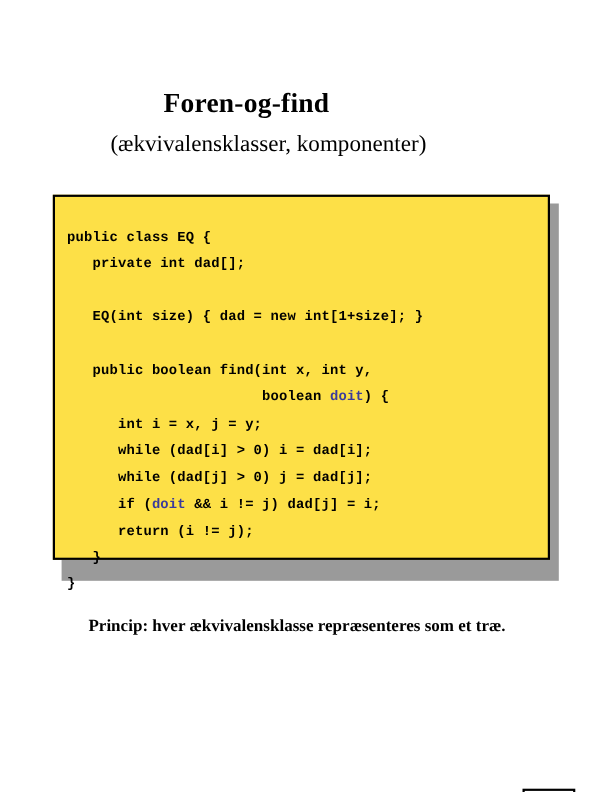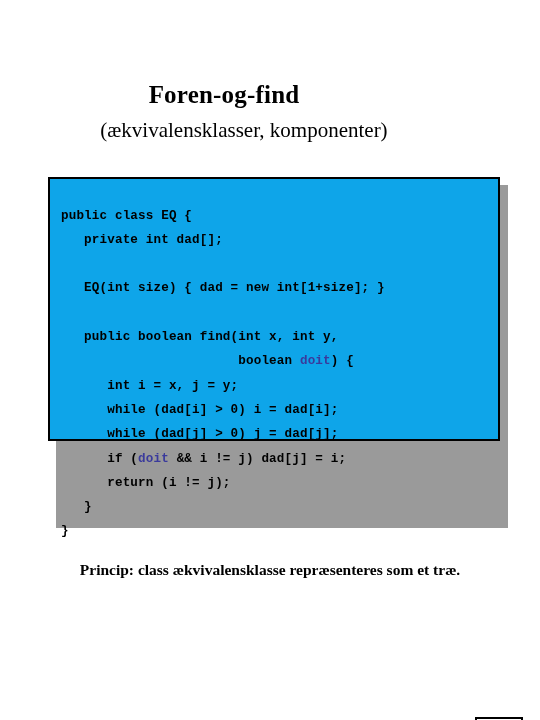--- a/index.html
+++ b/index.html
@@ -57,22 +57,22 @@
     top: 8px;
     width: 452px;
     height: 343px;
     background: #9a9a9a;
   }
   .code-box {
     position: absolute;
     left: 0;
     top: 0;
     width: 452px;
-    height: 264px;
-    background: #0ea5e9;
+    height: 332px;
+    background: #fde047;
     border: 2px solid #000000;
     box-sizing: border-box;
   }
   .code-body {
     position: absolute;
     left: 11px;
     top: 12px;
     right: 4px;
     font-family: "Liberation Mono", "DejaVu Sans Mono", monospace;
     font-size: 12.6px;
@@ -148,20 +148,20 @@
 
 <div class="slide-subtitle">(ækvivalensklasser, komponenter)</div>
 
 <div class="code-box-wrap">
   <div class="code-box-shadow"></div>
   <div class="code-box">
     <pre class="code-body" id="code-body"><div class="code-line">public class EQ {</div><div class="code-line">   private int dad[];</div><div class="code-line">&nbsp;</div><div class="code-line">   EQ(int size) { dad = new int[1+size]; }</div><div class="code-line">&nbsp;</div><div class="code-line">   public boolean find(int x, int y,</div><div class="code-line"><span>                       boolean </span><span class="kw-doit" style="color: rgb(58, 58, 156);">doit</span><span>) {</span></div><div class="code-line">      int i = x, j = y;</div><div class="code-line">      while (dad[i] &gt; 0) i = dad[i];</div><div class="code-line">      while (dad[j] &gt; 0) j = dad[j];</div><div class="code-line"><span>      if (</span><span class="kw-doit" style="color: rgb(58, 58, 156);">doit</span><span> &amp;&amp; i != j) dad[j] = i;</span></div><div class="code-line">      return (i != j);</div><div class="code-line">   }</div><div class="code-line">}</div></pre>
   </div>
 </div>
 
-<div class="caption">Princip: class ækvivalensklasse repræsenteres som et træ.</div>
+<div class="caption">Princip: hver ækvivalensklasse repræsenteres som et træ.</div>
 
 <div class="pagenum-wrap">
   <div class="pagenum-shadow"></div>
   <div class="pagenum-box">
     <span class="pagenum-text">41</span>
   </div>
 </div>
 
 </body></html>

